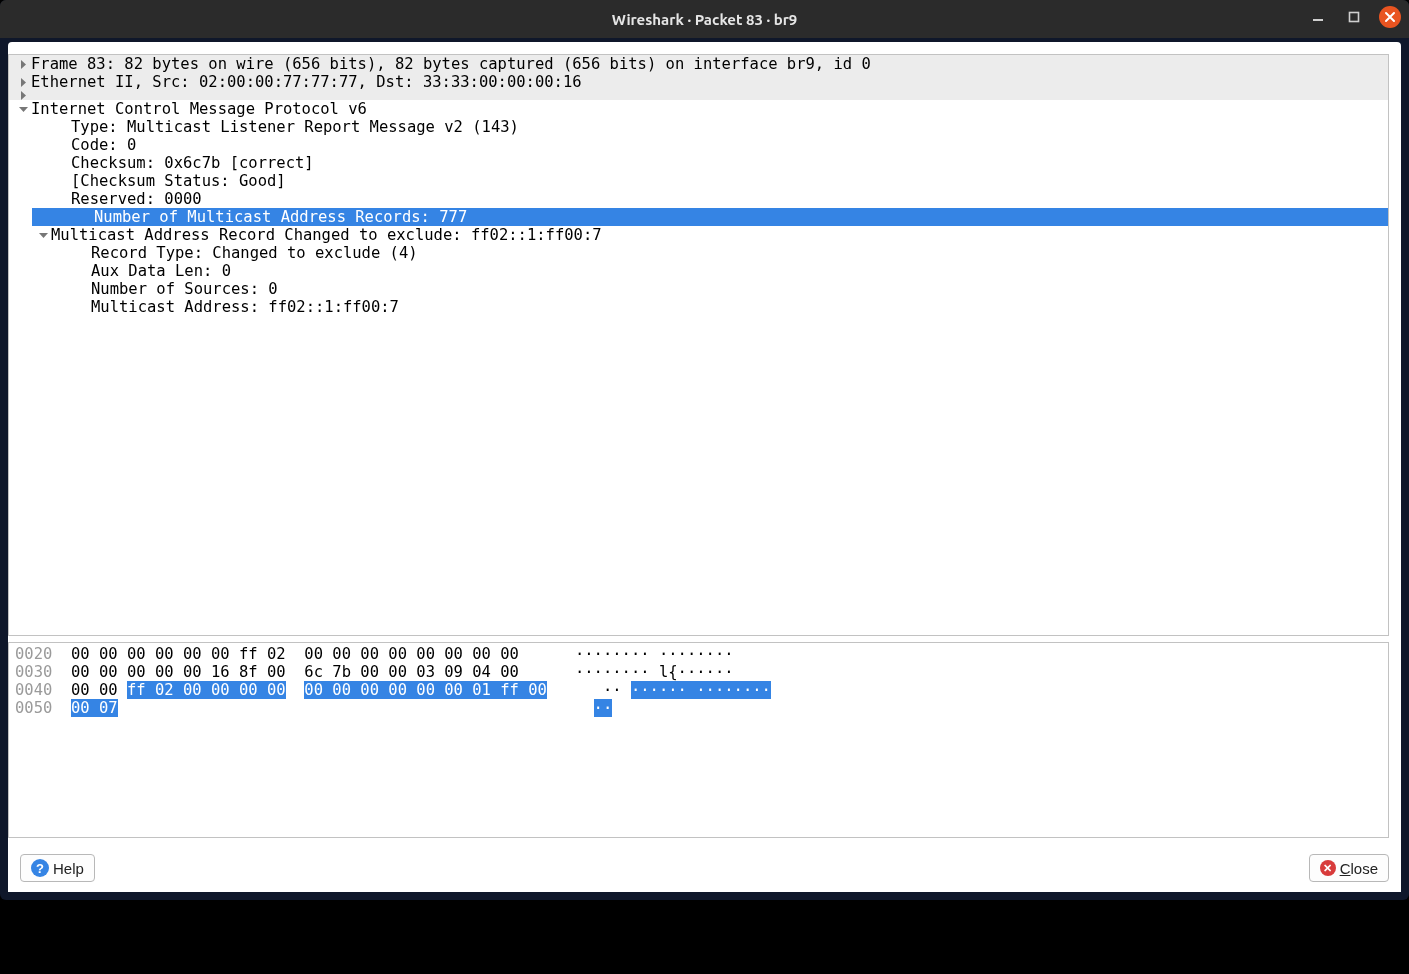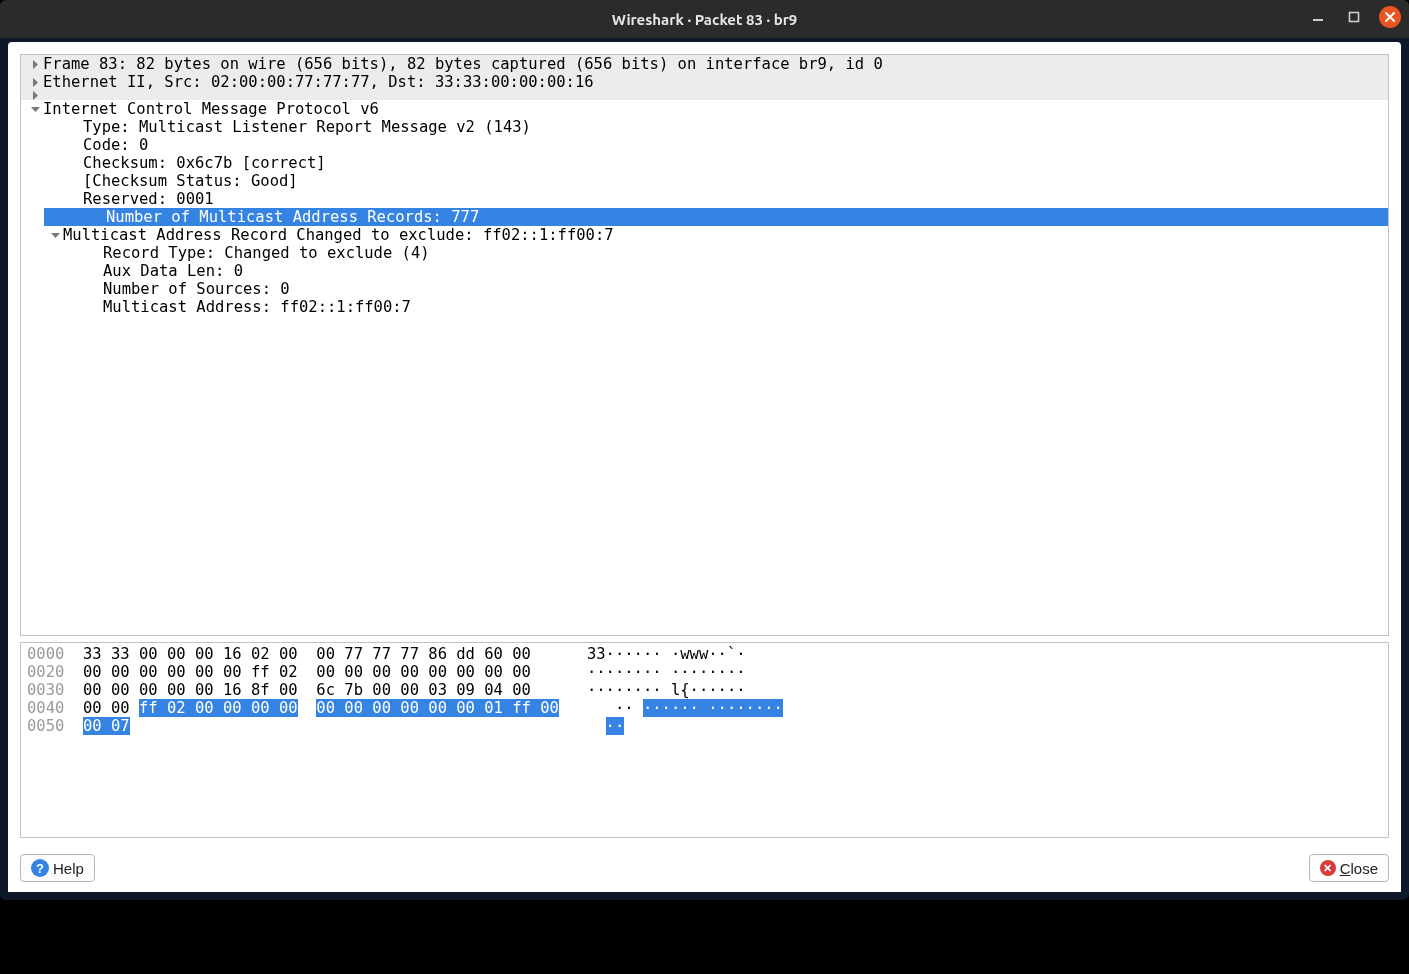--- a/index.html
+++ b/index.html
@@ -65,21 +65,21 @@
     right: 8px;
     top: 42px;
     bottom: 8px;
     border-top-left-radius: 4px;
     border-top-right-radius: 4px;
     display: flex;
     flex-direction: column;
   }
   .content {
     flex: 1 1 auto;
-    padding: 12px 12px 8px 12px;
+    padding: 12px 12px 8px 0;
     display: flex;
     flex-direction: column;
     min-height: 0;
   }
   .pane {
     background: #fff;
     border: 1px solid #c2c2c2;
     overflow: hidden;
   }
   .details-pane {
@@ -207,36 +207,35 @@
                 </svg></span></div>
           </div>
         <div id="details-body">
             <div class="tree-row"><span class="tree-spacer" style="width:0px"></span><span class="exp"><svg width="9" height="9" viewBox="0 0 9 9">
                   <path d="M0 2 L9 2 L4.5 7 Z" fill="currentColor"></path>
                 </svg></span><span>Internet Control Message Protocol v6</span></div>
             <div class="tree-row"><span class="tree-spacer" style="width:40px"></span><span class="exp"></span><span>Type: Multicast Listener Report Message v2 (143)</span></div>
             <div class="tree-row"><span class="tree-spacer" style="width:40px"></span><span class="exp"></span><span>Code: 0</span></div>
             <div class="tree-row"><span class="tree-spacer" style="width:40px"></span><span class="exp"></span><span>Checksum: 0x6c7b [correct]</span></div>
             <div class="tree-row"><span class="tree-spacer" style="width:40px"></span><span class="exp"></span><span>[Checksum Status: Good]</span></div>
-            <div class="tree-row"><span class="tree-spacer" style="width:40px"></span><span class="exp"></span><span>Reserved: 0001</span></div>
+            <div class="tree-row"><span class="tree-spacer" style="width:40px"></span><span class="exp"></span><span>Reserved: 0000</span></div>
             <div class="tree-row selected"><span class="tree-spacer" style="width:40px"></span><span class="exp"></span><span>Number of Multicast Address Records: 777</span></div>
             <div class="tree-row"><span class="tree-spacer" style="width:20px"></span><span class="exp"><svg width="9" height="9" viewBox="0 0 9 9">
                   <path d="M0 2 L9 2 L4.5 7 Z" fill="currentColor"></path>
                 </svg></span><span>Multicast Address Record Changed to exclude: ff02::1:ff00:7</span></div>
             <div class="tree-row"><span class="tree-spacer" style="width:60px"></span><span class="exp"></span><span>Record Type: Changed to exclude (4)</span></div>
             <div class="tree-row"><span class="tree-spacer" style="width:60px"></span><span class="exp"></span><span>Aux Data Len: 0</span></div>
             <div class="tree-row"><span class="tree-spacer" style="width:60px"></span><span class="exp"></span><span>Number of Sources: 0</span></div>
             <div class="tree-row"><span class="tree-spacer" style="width:60px"></span><span class="exp"></span><span>Multicast Address: ff02::1:ff00:7</span></div>
           </div>
       </div>
 
       <div class="splitter"></div>
 
       <div class="pane hex-pane" id="hex-pane">
-          <div class="hex-row"><span class="offset">0000</span>  <span class="hexcol">33 33 00 00 00 16 02 00</span>  <span class="hexcol">00 77 77 77 86 dd 60 00</span>      <span class="asccol">33······ ·www··`·</span></div>
           <div class="hex-row"><span class="offset">0020</span>  <span class="hexcol">00 00 00 00 00 00 ff 02</span>  <span class="hexcol">00 00 00 00 00 00 00 00</span>      <span class="asccol">········ ········</span></div>
           <div class="hex-row"><span class="offset">0030</span>  <span class="hexcol">00 00 00 00 00 16 8f 00</span>  <span class="hexcol">6c 7b 00 00 03 09 04 00</span>      <span class="asccol">········ l{······</span></div>
           <div class="hex-row"><span class="offset">0040</span>  <span class="hexcol">00 00 </span><span class="hlhex">ff 02 00 00 00 00</span>  <span class="hlhex">00 00 00 00 00 00 01 ff 00</span>      <span class="asccol">·· </span><span class="hlasc">······ ········</span></div>
           <div class="hex-row"><span class="offset">0050</span>  <span class="hlhex">00 07</span>                                                   <span class="hlasc">··</span></div>
         </div>
 
     </div>
 
     <div class="footer">
       <button class="btn">

